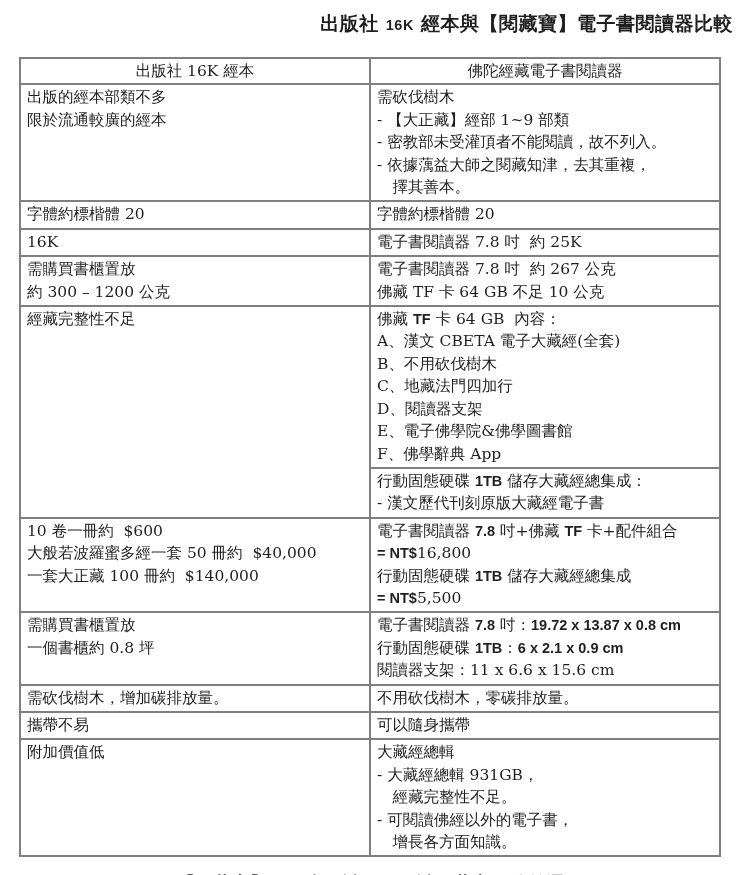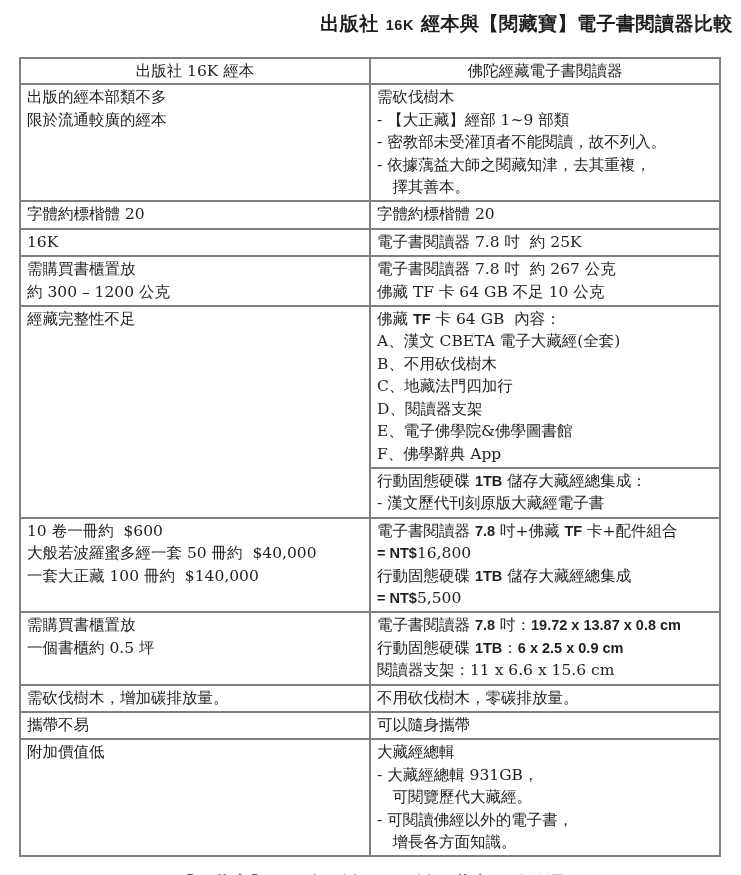--- a/index.html
+++ b/index.html
@@ -124,25 +124,25 @@
         <td>
           <div class="line">電子書閱讀器 <b>7.8</b> 吋+佛藏 <b>TF</b> 卡+配件組合</div>
           <div class="line"><b>= NT$</b>16,800</div>
           <div class="line">行動固態硬碟 <b>1TB</b> 儲存大藏經總集成</div>
           <div class="line"><b>= NT$</b>5,500</div>
         </td>
       </tr>
       <tr>
         <td>
           <div class="line">需購買書櫃置放</div>
-          <div class="line">一個書櫃約 0.5 坪</div>
+          <div class="line">一個書櫃約 0.8 坪</div>
         </td>
         <td>
           <div class="line">電子書閱讀器 <b>7.8</b> 吋：<b>19.72 x 13.87 x 0.8 cm</b></div>
-          <div class="line">行動固態硬碟 <b>1TB</b>：<b>6 x 2.5 x 0.9 cm</b></div>
+          <div class="line">行動固態硬碟 <b>1TB</b>：<b>6 x 2.1 x 0.9 cm</b></div>
           <div class="line">閱讀器支架：11 x 6.6 x 15.6 cm</div>
         </td>
       </tr>
       <tr>
         <td>
           <div class="line">需砍伐樹木，增加碳排放量。</div>
         </td>
         <td>
           <div class="line">不用砍伐樹木，零碳排放量。</div>
         </td>
@@ -155,21 +155,21 @@
           <div class="line">可以隨身攜帶</div>
         </td>
       </tr>
       <tr>
         <td>
           <div class="line">附加價值低</div>
         </td>
         <td>
           <div class="line">大藏經總輯</div>
           <div class="line">- 大藏經總輯 931GB，</div>
-          <div class="line">　可閱覽歷代大藏經。</div>
+          <div class="line">　經藏完整性不足。</div>
           <div class="line">- 可閱讀佛經以外的電子書，</div>
           <div class="line">　增長各方面知識。</div>
         </td>
       </tr>
     </tbody>
 </table>
 
 <div class="footer">【閱藏寶】電子書閱讀器是閱讀經藏之最佳首選</div>
 
 </body></html>

